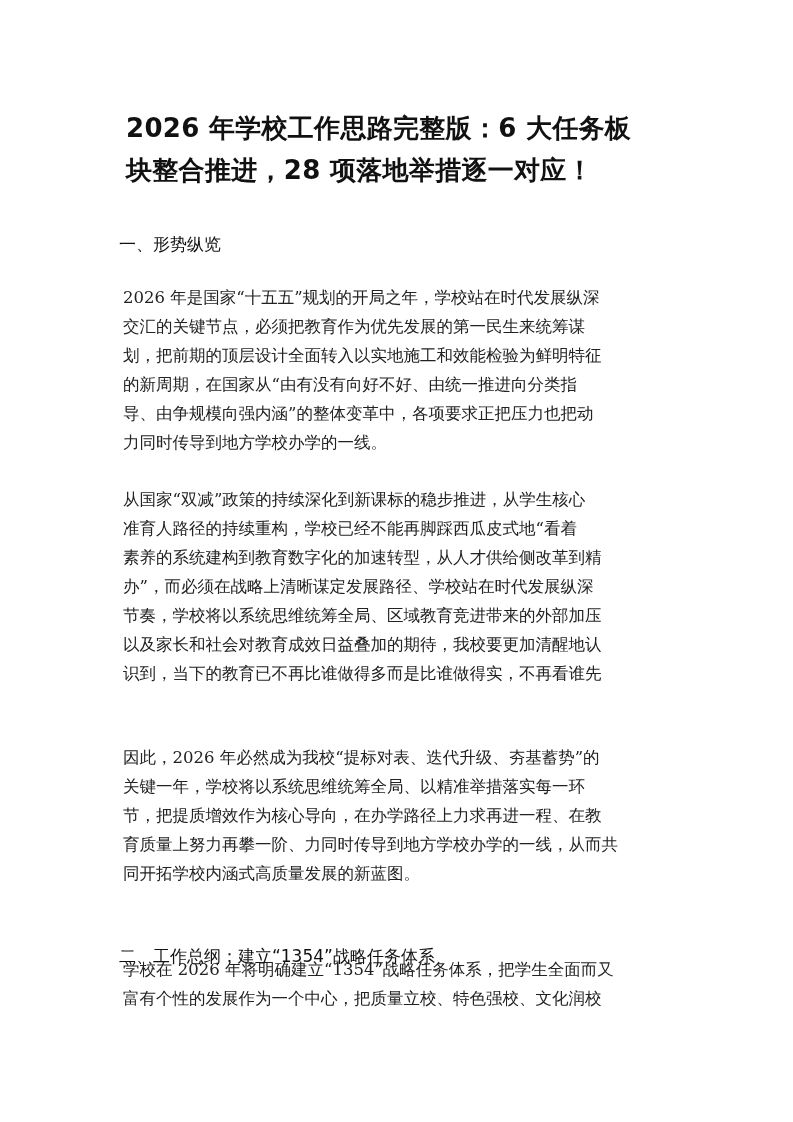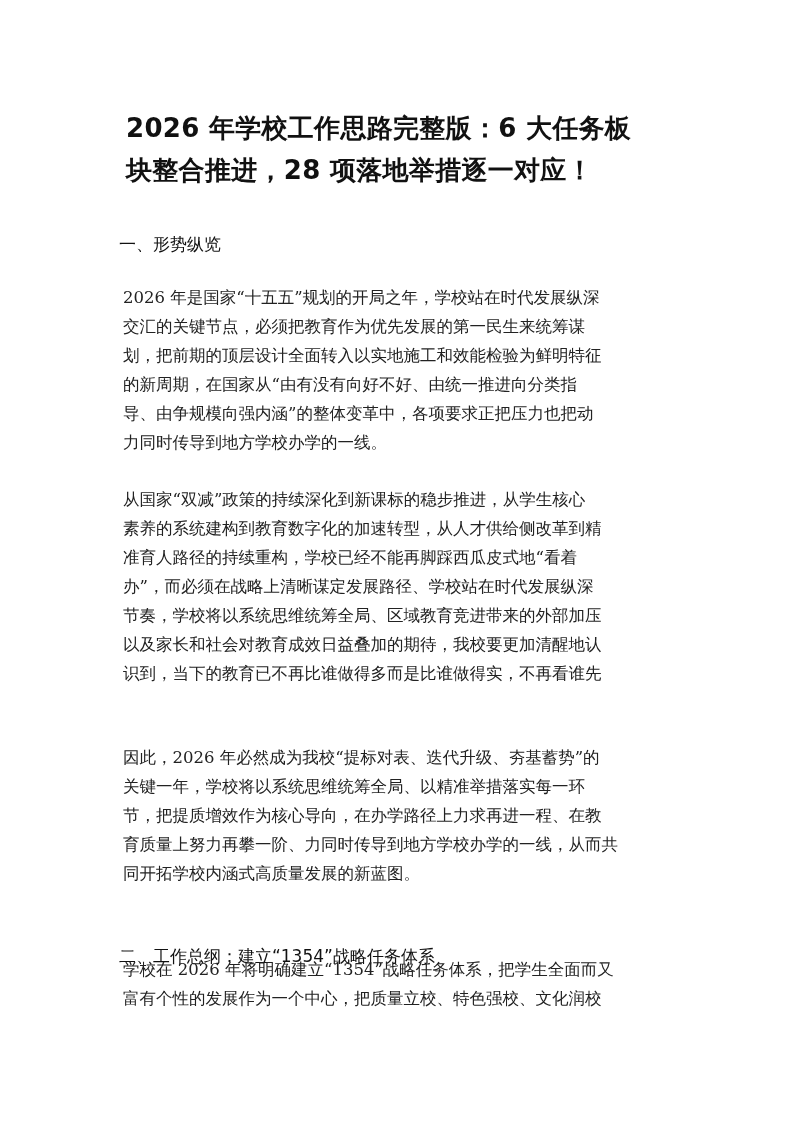--- a/index.html
+++ b/index.html
@@ -31,22 +31,22 @@
     <span class="line">2026 年是国家“十五五”规划的开局之年，学校站在时代发展纵深</span>
     <span class="line">交汇的关键节点，必须把教育作为优先发展的第一民生来统筹谋</span>
     <span class="line">划，把前期的顶层设计全面转入以实地施工和效能检验为鲜明特征</span>
     <span class="line">的新周期，在国家从“由有没有向好不好、由统一推进向分类指</span>
     <span class="line">导、由争规模向强内涵”的整体变革中，各项要求正把压力也把动</span>
     <span class="line">力同时传导到地方学校办学的一线。</span>
   </p>
 
   <p class="para" style="top:485px;">
     <span class="line">从国家“双减”政策的持续深化到新课标的稳步推进，从学生核心</span>
+    <span class="line">准育人路径的持续重构，学校已经不能再脚踩西瓜皮式地“看着</span>
     <span class="line">素养的系统建构到教育数字化的加速转型，从人才供给侧改革到精</span>
-    <span class="line">准育人路径的持续重构，学校已经不能再脚踩西瓜皮式地“看着</span>
     <span class="line">办”，而必须在战略上清晰谋定发展路径、学校站在时代发展纵深</span>
     <span class="line">节奏，学校将以系统思维统筹全局、区域教育竞进带来的外部加压</span>
     <span class="line">以及家长和社会对教育成效日益叠加的期待，我校要更加清醒地认</span>
     <span class="line">识到，当下的教育已不再比谁做得多而是比谁做得实，不再看谁先</span>
   </p>
 
   <p class="para" style="top:743px;">
     <span class="line">因此，2026 年必然成为我校“提标对表、迭代升级、夯基蓄势”的</span>
     <span class="line">关键一年，学校将以系统思维统筹全局、以精准举措落实每一环</span>
     <span class="line">节，把提质增效作为核心导向，在办学路径上力求再进一程、在教</span>

